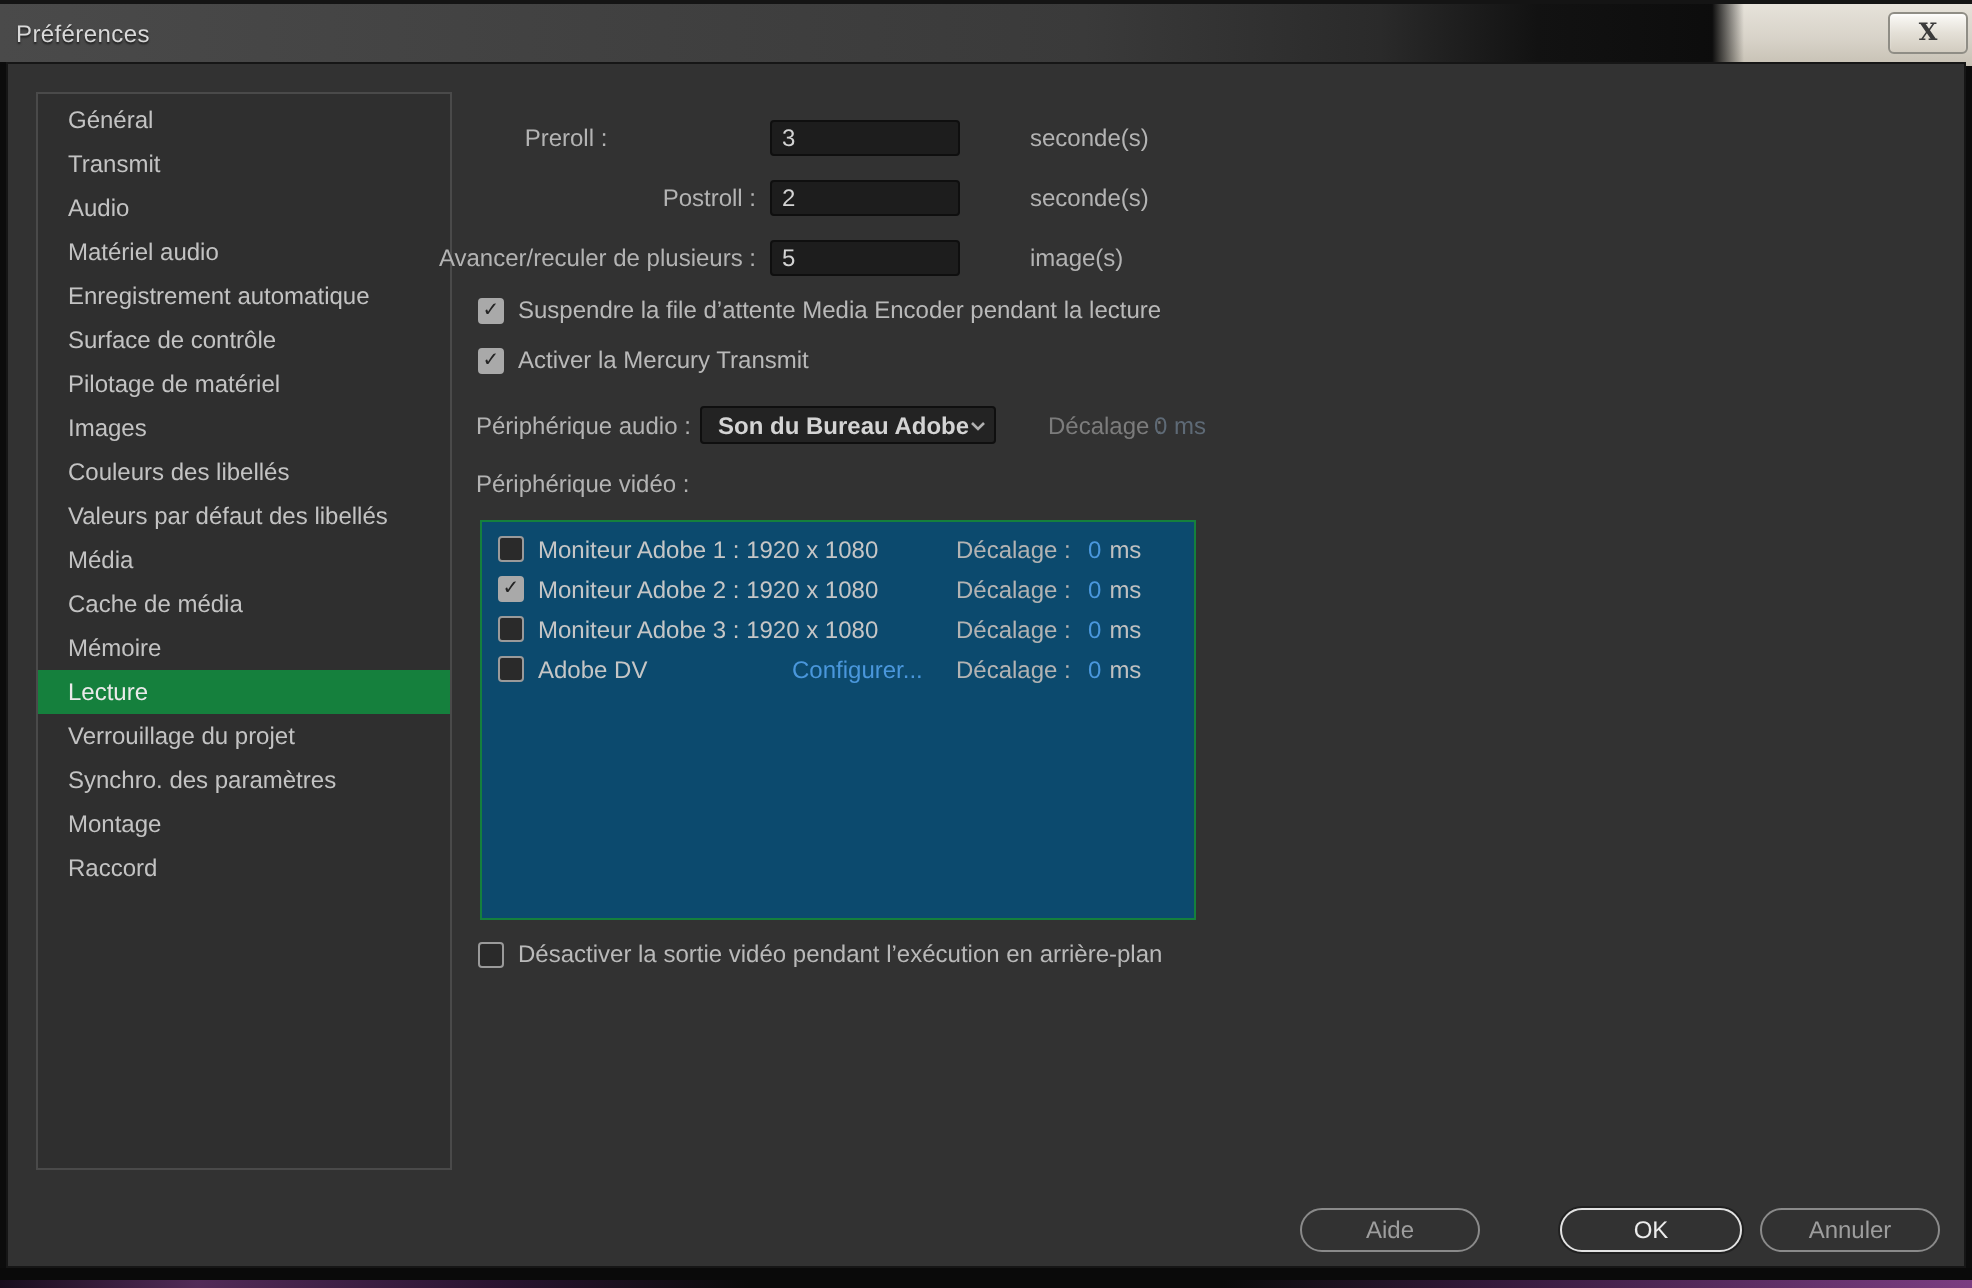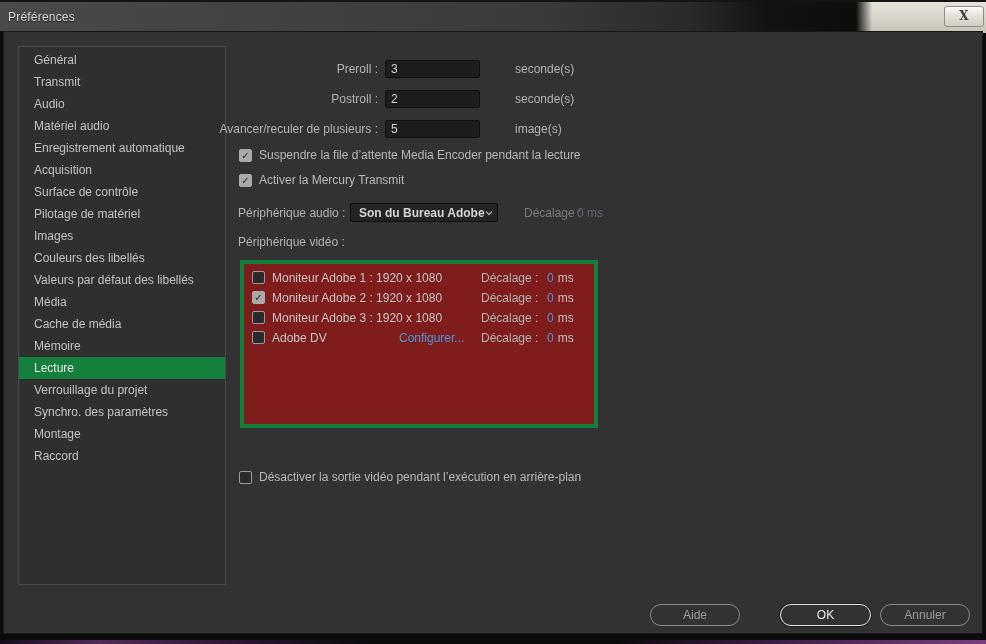--- a/index.html
+++ b/index.html
@@ -93,22 +93,22 @@
     position:absolute; left:350px; top:203px; width:148px; height:19px;
     background:#232323; border:1px solid #0f0f0f; border-radius:2px;
     display:flex; align-items:center; cursor:default;font-weight:bold;
   }
   .dropdown-value { color:#d4d4d4; padding-left:8px; flex:1; white-space:nowrap; }
   .chev { width:8px; height:8px; margin-right:8px; flex:0 0 auto; }
   .chev svg { display:block; }
 
   
   .listbox {
-    position:absolute; left:240px; top:260px; width:358px; height:168px;
-    background:#7f1d1d; border:4px solid #15803d;
+    position:absolute; left:240px; top:260px; width:358px; height:200px;
+    background:#0c4a6e; border:1px solid #15803d;
   }
   .dev-row { position:absolute; left:0; width:100%; height:20px; }
   .dev-cb { position:absolute; left:8px; top:3px; }
   .dev-name { position:absolute; left:28px; top:3px; color:#c6c6c6; white-space:nowrap; }
   .dev-config { position:absolute; left:155px; top:3px; color:var(--accent,#4a97dc); cursor:pointer; white-space:nowrap; }
   .dev-offlbl { position:absolute; left:237px; top:3px; color:#b3b3b3; white-space:nowrap; }
   .dev-offval { position:absolute; left:303px; top:3px; white-space:nowrap; }
   .dev-offval .num { color:var(--accent,#4a97dc); }
   .dev-offval .unit { color:#c0c0c0; margin-left:4px; }
 
@@ -134,37 +134,36 @@
   </div>
 
   <div class="dialog-body"></div>
 
   <div class="sidebar">
     <div class="side-item">Général</div>
     <div class="side-item">Transmit</div>
     <div class="side-item">Audio</div>
     <div class="side-item">Matériel audio</div>
     <div class="side-item">Enregistrement automatique</div>
-    <div class="side-item">Acquisition</div>
     <div class="side-item">Surface de contrôle</div>
     <div class="side-item">Pilotage de matériel</div>
     <div class="side-item">Images</div>
     <div class="side-item">Couleurs des libellés</div>
     <div class="side-item">Valeurs par défaut des libellés</div>
     <div class="side-item">Média</div>
     <div class="side-item">Cache de média</div>
     <div class="side-item">Mémoire</div>
     <div class="side-item selected">Lecture</div>
     <div class="side-item">Verrouillage du projet</div>
     <div class="side-item">Synchro. des paramètres</div>
     <div class="side-item">Montage</div>
     <div class="side-item">Raccord</div>
   </div>
 
-  <div class="lbl lbl-right" style="left:188px; top:62px; width:190px;">Preroll :</div>
+  <div class="lbl lbl-right" style="left:188px; top:62px; width:190px;text-align:center;">Preroll :</div>
   <input class="txt-input" style="left: 385px; top: 60px;" value="3">
   <div class="lbl" style="left:515px; top:62px;">seconde(s)</div>
 
   <div class="lbl lbl-right" style="left:188px; top:92px; width:190px;">Postroll :</div>
   <input class="txt-input" style="left: 385px; top: 90px;" value="2">
   <div class="lbl" style="left:515px; top:92px;">seconde(s)</div>
 
   <div class="lbl lbl-right" style="left:188px; top:122px; width:190px;">Avancer/reculer de plusieurs :</div>
   <input class="txt-input" style="left: 385px; top: 120px;" value="5">
   <div class="lbl" style="left:515px; top:122px;">image(s)</div>

